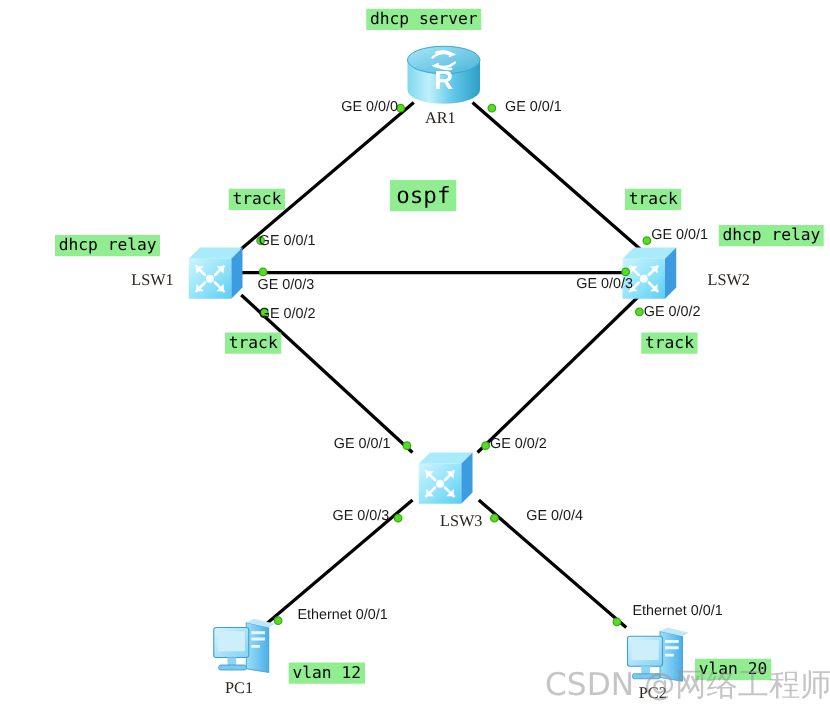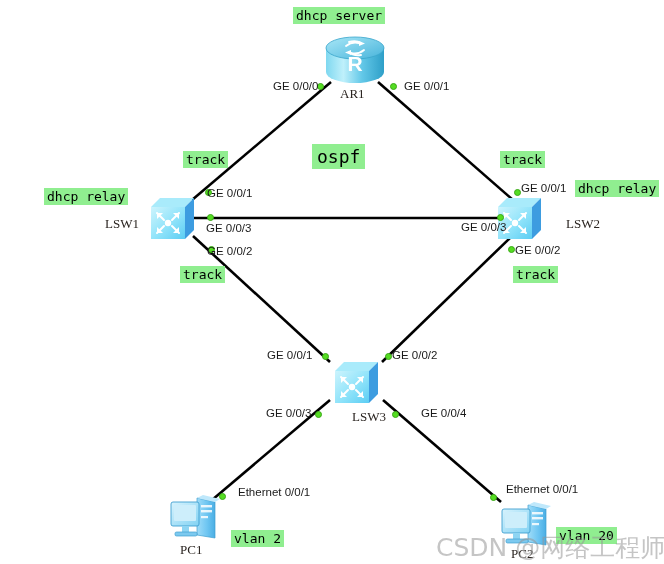--- a/index.html
+++ b/index.html
@@ -320,18 +320,18 @@
   <div class="tag big" style="left:312px; top:144px;">ospf</div>
 
   <div class="tag" style="left:44px; top:188px;">dhcp relay</div>
   <div class="tag" style="left:575px; top:180px;">dhcp relay</div>
 
   <div class="tag" style="left:183px; top:151px;">track</div>
   <div class="tag" style="left:180px; top:266px;">track</div>
   <div class="tag" style="left:500px; top:151px;">track</div>
   <div class="tag" style="left:513px; top:266px;">track</div>
 
-  <div class="tag" style="left:231px; top:530px;">vlan 2</div>
+  <div class="tag" style="left:231px; top:530px;">vlan 12</div>
   <div class="tag" style="left:556px; top:527px;">vlan 20</div>
 
   <div class="watermark" style="left:436px; top:531px;">CSDN @网络工程师余霆</div>
 
 </div>
 
 </body></html>

